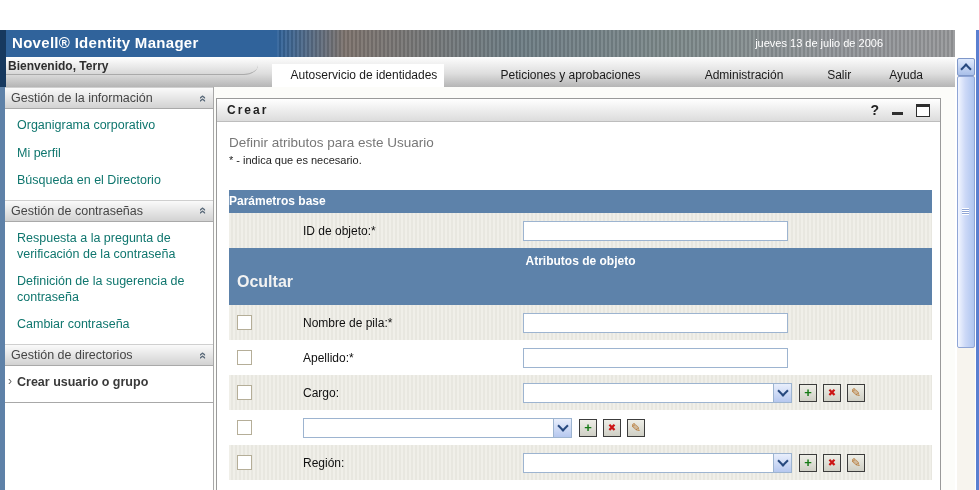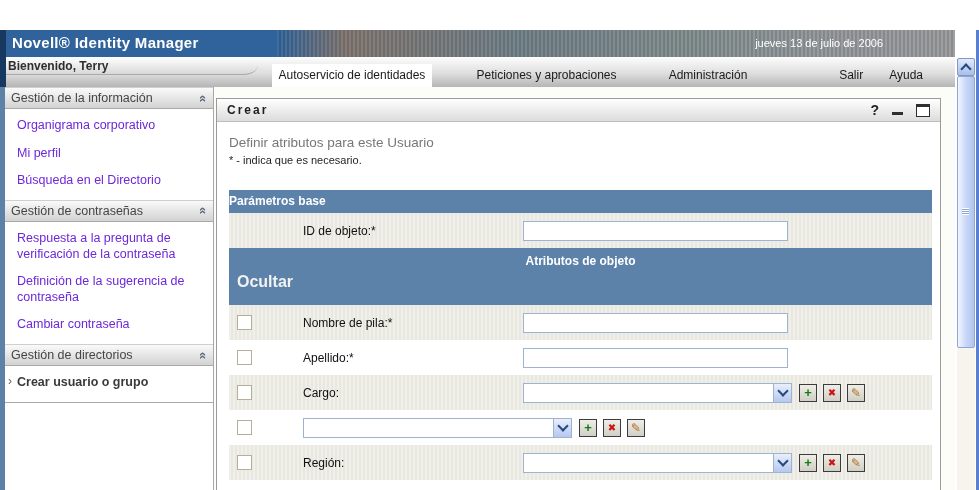--- a/index.html
+++ b/index.html
@@ -35,41 +35,41 @@
   .date{position:absolute;right:72px;top:7px;color:#fff;font-size:11px;z-index:2;}
 
   
   .subheader{position:absolute;left:0;top:27px;right:24px;height:30px;
       background:linear-gradient(180deg,#fdfdfd 0,#dedede 55%,#b5b5b5 100%);z-index:3;}
   .welcome-plate{position:absolute;left:0;top:0;width:258px;height:17px;
       background:linear-gradient(180deg,#ffffff,#d8d8d8);border-bottom:1px solid #aaa;
       border-bottom-right-radius:14px 10px;}
   .welcome{position:absolute;left:8px;top:2px;font-size:12px;font-weight:bold;color:#2e2e2e;white-space:nowrap;}
   .tabs{position:absolute;left:240px;right:0;top:7px;height:23px;display:flex;align-items:center;font-size:12px;color:#1a1a1a;}
-  .tab{height:23px;line-height:23px;text-align:center;cursor:pointer;white-space:nowrap;}
+  .tab{height:23px;line-height:23px;text-align:center;cursor:pointer;white-space:nowrap;padding-left:12px;}
   .tab.active{width:160px;margin-left:32px;background:#fff;}
   .tab.t2{width:165px;margin-left:32px;}
   .tab.t3{width:110px;margin-left:24px;}
   .tabs .spacer{flex:1;}
   .tab.link-salir{margin-right:26px;}
   .tab.link-ayuda{margin-right:32px;}
 
   
   .content-bg{position:absolute;left:5px;top:57px;right:24px;bottom:0;background:#fcfcf9;}
 
   
   .sidebar{position:absolute;left:5px;top:57px;width:208px;bottom:4px;background:#fff;border-right:1px solid #a8a8a8;z-index:2;}
   .side-menu{border-bottom:1px solid #a8a8a8;}
   .side-head{height:20px;display:flex;align-items:center;padding:0 6px;
       background:linear-gradient(180deg,#fafafa,#d2d2d2);
       border-top:1px solid #cfcfcf;border-bottom:1px solid #a9a9a9;
       color:#454545;font-size:12.5px;cursor:pointer;}
   .collapse{margin-left:auto;transform:rotate(90deg);color:#5a6a7a;font-weight:bold;font-size:13px;line-height:1;}
   .side-items{padding:3px 0 5px 0;}
-  .side-item{position:relative;padding:6px 8px 6px 12px;color:#6d28d9;font-size:12.5px;line-height:1.25;cursor:pointer;}
+  .side-item{position:relative;padding:6px 8px 6px 12px;color:#0f766e;font-size:12.5px;line-height:1.25;cursor:pointer;}
   .side-item.selected{color:#3a3a3a;font-weight:bold;}
   .sel-arrow{position:absolute;left:3px;top:5px;color:#666;font-size:12px;font-weight:normal;}
 
   
   .main{position:absolute;left:214px;top:57px;right:24px;bottom:0;background:#fcfcf9;}
   .panel{position:absolute;left:2px;top:11px;right:14px;bottom:-1px;background:#fff;
          border:1px solid #9a9a9a;border-bottom:none;overflow:hidden;}
   .panel-titlebar{height:22px;display:flex;align-items:center;padding:0 10px;
       background:linear-gradient(180deg,#ffffff,#dcdcdc);border-bottom:1px solid #bdbdbd;}
   .panel-title{font-size:12px;font-weight:bold;letter-spacing:2px;color:#1f1f1f;}

